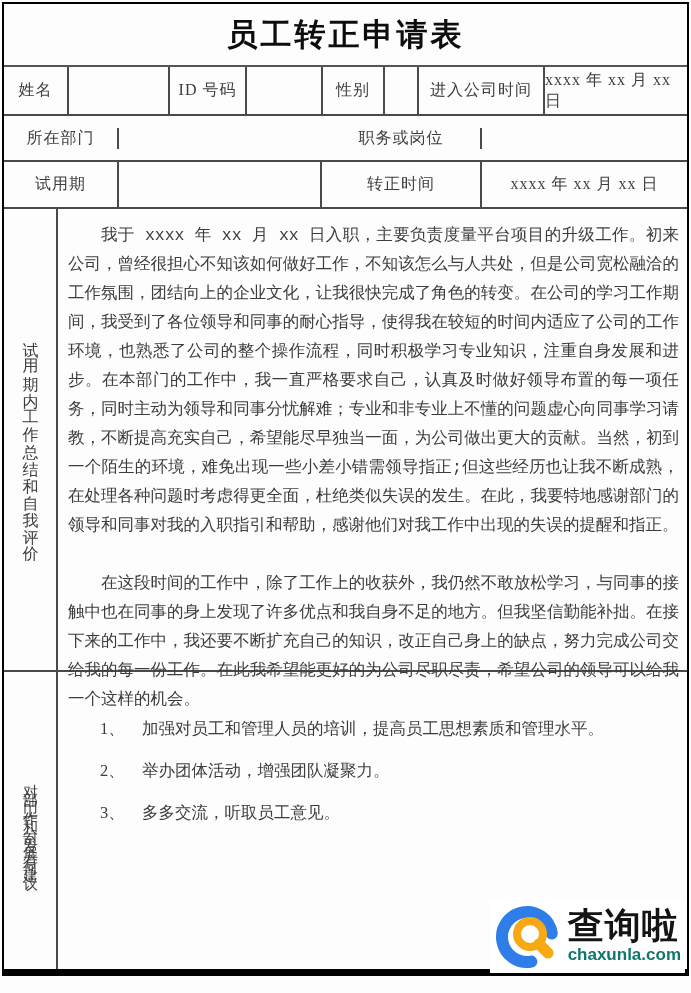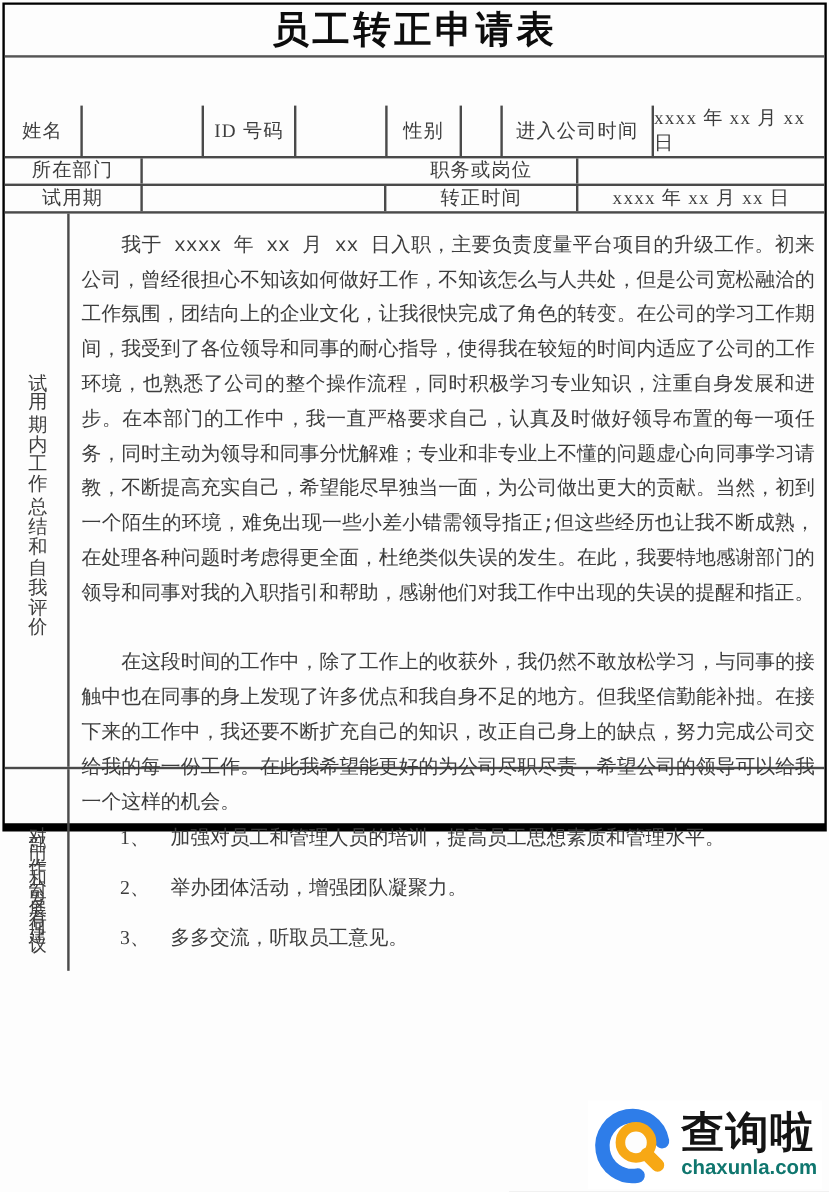--- a/index.html
+++ b/index.html
@@ -3,35 +3,35 @@
 <meta charset="utf-8">
 <style>
   * { margin:0; padding:0; box-sizing:border-box; }
   html,body { background:#e8e8e8; }
   .page {
     position:relative; width:691px; height:993px; background:#fdfdfd;
     font-family:"Liberation Serif","DejaVu Serif",serif; color:#3c3c3c;
     overflow:hidden; margin:0 auto;
   }
   .sheet {
-    position:absolute; left:2px; top:2px; width:687px; height:691px;
+    position:absolute; left:2px; top:2px; width:687px; height:974px;
     border:2px solid #000; border-bottom:7px solid #000;
     display:flex; flex-direction:column; background:#fdfdfd;
   }
   
   .title-row {
     height:63px; border-bottom:2px solid #555;
     display:flex; align-items:center; justify-content:center;
   }
   .doc-title {
     font-size:31px; font-weight:bold; color:#0d0d0d; letter-spacing:3px;
   }
   
   .row { display:flex; border-bottom:2px solid #4a4a4a; }
-  .row-1 { height:49px;margin-top:40px; }
+  .row-1 { height:49px; }
   .row-2 { height:46px;align-items:center; }
   .row-3 { height:47px; }
   .cell {
     border-right:2px solid #4a4a4a;
     display:flex; align-items:center; justify-content:center;
     font-size:16px; color:#3d3d3d; letter-spacing:1px;
   }
   .cell:last-child { border-right:none; }
   .date-text { font-size:16px; letter-spacing:1px;border-radius:15px; }
   
@@ -70,21 +70,21 @@
   .section-body p + p { margin-top:29px; }
   
   .suggest-body { flex:1; padding:42px 12px 0 42px; }
   .suggest-item {
     display:flex; font-size:16.5px; line-height:29px;
     margin-bottom:13px; color:#3c3c3c;
   }
   .suggest-num { width:28px; flex:0 0 28px; margin-right:14px; }
   
   .watermark {
-    position:absolute; right:6px; bottom:2px;
+    position:absolute; right:6px; bottom:20px;
     display:flex; align-items:center; background:#fff; padding:2px 4px;
   }
   .wm-icon { width:70px; height:70px; margin-right:4px; }
   .wm-text-col { display:flex; flex-direction:column; }
   .wm-brand {
     font-size:36px; font-weight:bold; color:#141414; letter-spacing:1px;
     line-height:38px; font-family:"Liberation Serif","DejaVu Serif",serif;
   }
   .wm-domain {
     font-size:17px; color:#0f766e; line-height:20px;

